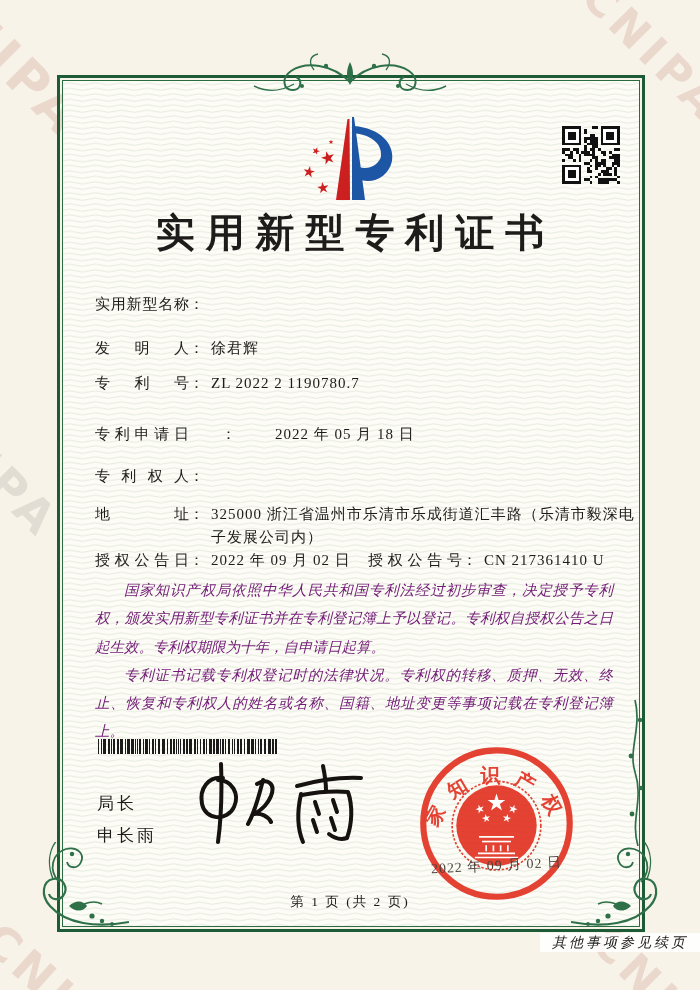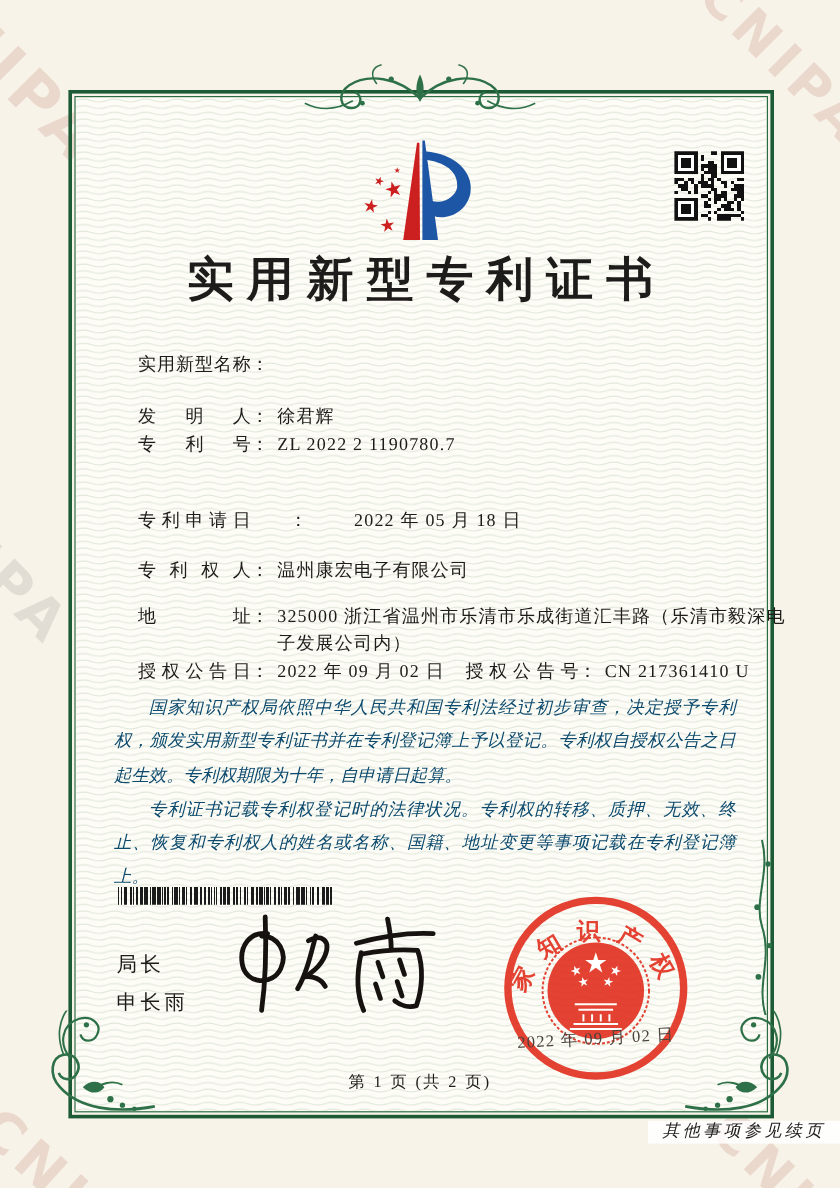--- a/index.html
+++ b/index.html
@@ -28,28 +28,28 @@
   .waves{position:absolute;left:0;top:0;width:100%;height:100%;}
   .content{position:absolute;left:0;top:0;width:700px;height:990px;}
   .cert-number{position:absolute;left:92px;top:114px;font-size:15px;letter-spacing:3px;}
   .logo{position:absolute;left:292px;top:114px;}
   .qr{position:absolute;left:562px;top:126px;width:58px;height:58px;}
   .title{
     position:absolute;left:0;top:206px;width:700px;text-align:center;
     font-size:39px;font-weight:bold;letter-spacing:0.28em;text-indent:0.28em;
   }
   .frow{position:absolute;left:95px;display:flex;align-items:flex-start;font-size:15px;line-height:1.5;}
-  .flabel{display:inline-block;width:94px;text-align:justify;text-align-last:justify;flex:none;margin-left:20px;}
+  .flabel{display:inline-block;width:94px;text-align:justify;text-align-last:justify;flex:none;}
   .fcolon{flex:none;margin-right:7px;}
   .fvalue{letter-spacing:1px;}
   .fvalue-wrap{width:428px;}
   .fgroup2{position:absolute;left:368px;top:549px;display:flex;font-size:15px;line-height:1.5;}
   .paras{
     position:absolute;left:95px;top:576px;width:518px;font-size:14.5px;
-    line-height:1.95;text-align:justify;font-style:italic;color:#0c4a6e;
+    line-height:1.95;text-align:justify;font-style:italic;color:#701a75;
   }
   .paras p{margin:0;text-indent:2em;}
   .barcode{position:absolute;left:98px;top:739px;width:182px;height:15px;}
   .director-title{position:absolute;left:97px;top:792px;font-size:17px;letter-spacing:3px;font-family:"DejaVu Sans","Liberation Sans",sans-serif;}
   .director-name{position:absolute;left:97px;top:824px;font-size:17px;letter-spacing:3px;font-family:"DejaVu Sans","Liberation Sans",sans-serif;}
   .signature{position:absolute;left:185px;top:750px;}
   .seal{position:absolute;left:414px;top:741px;overflow:visible;}
   .page-footer{position:absolute;left:0;top:893px;width:700px;text-align:center;font-size:13.5px;letter-spacing:2px;}
   .cont-note{
     position:absolute;left:0;top:934px;width:700px;text-align:right;
@@ -304,34 +304,33 @@
 
     <div class="frow" style="top:293px;">
       <span class="flabel">实用新型名称</span>
         <span class="fcolon">：</span>
     </div>
     <div class="frow" style="top:337px;">
       <span class="flabel">发明人</span>
         <span class="fcolon">：</span>
       <span class="fvalue">徐君辉</span>
     </div>
-    <div class="frow" style="top:360px;">
+    <div class="frow" style="top:372px;">
       <span class="flabel">专利号</span>
         <span class="fcolon">：</span>
       <span class="fvalue">ZL 2022 2 1190780.7</span>
     </div>
     <div class="frow" style="top:423px;gap:32px;">
       <span class="flabel">专利申请日</span>
         <span class="fcolon">：</span>
       <span class="fvalue">2022 年 05 月 18 日</span>
     </div>
     <div class="frow" style="top:465px;">
       <span class="flabel">专利权人</span>
         <span class="fcolon">：</span>
-      <span class="fvalue">温州康宏电子有限公司</span>
     </div>
     <div class="frow" style="top:503px;">
       <span class="flabel">地址</span>
         <span class="fcolon">：</span>
       <span class="fvalue fvalue-wrap">325000 浙江省温州市乐清市乐成街道汇丰路（乐清市毅深电子发展公司内）</span>
     </div>
     <div class="frow" style="top:549px;">
       <span class="flabel">授权公告日</span>
         <span class="fcolon">：</span>
       <span class="fvalue">2022 年 09 月 02 日</span>

